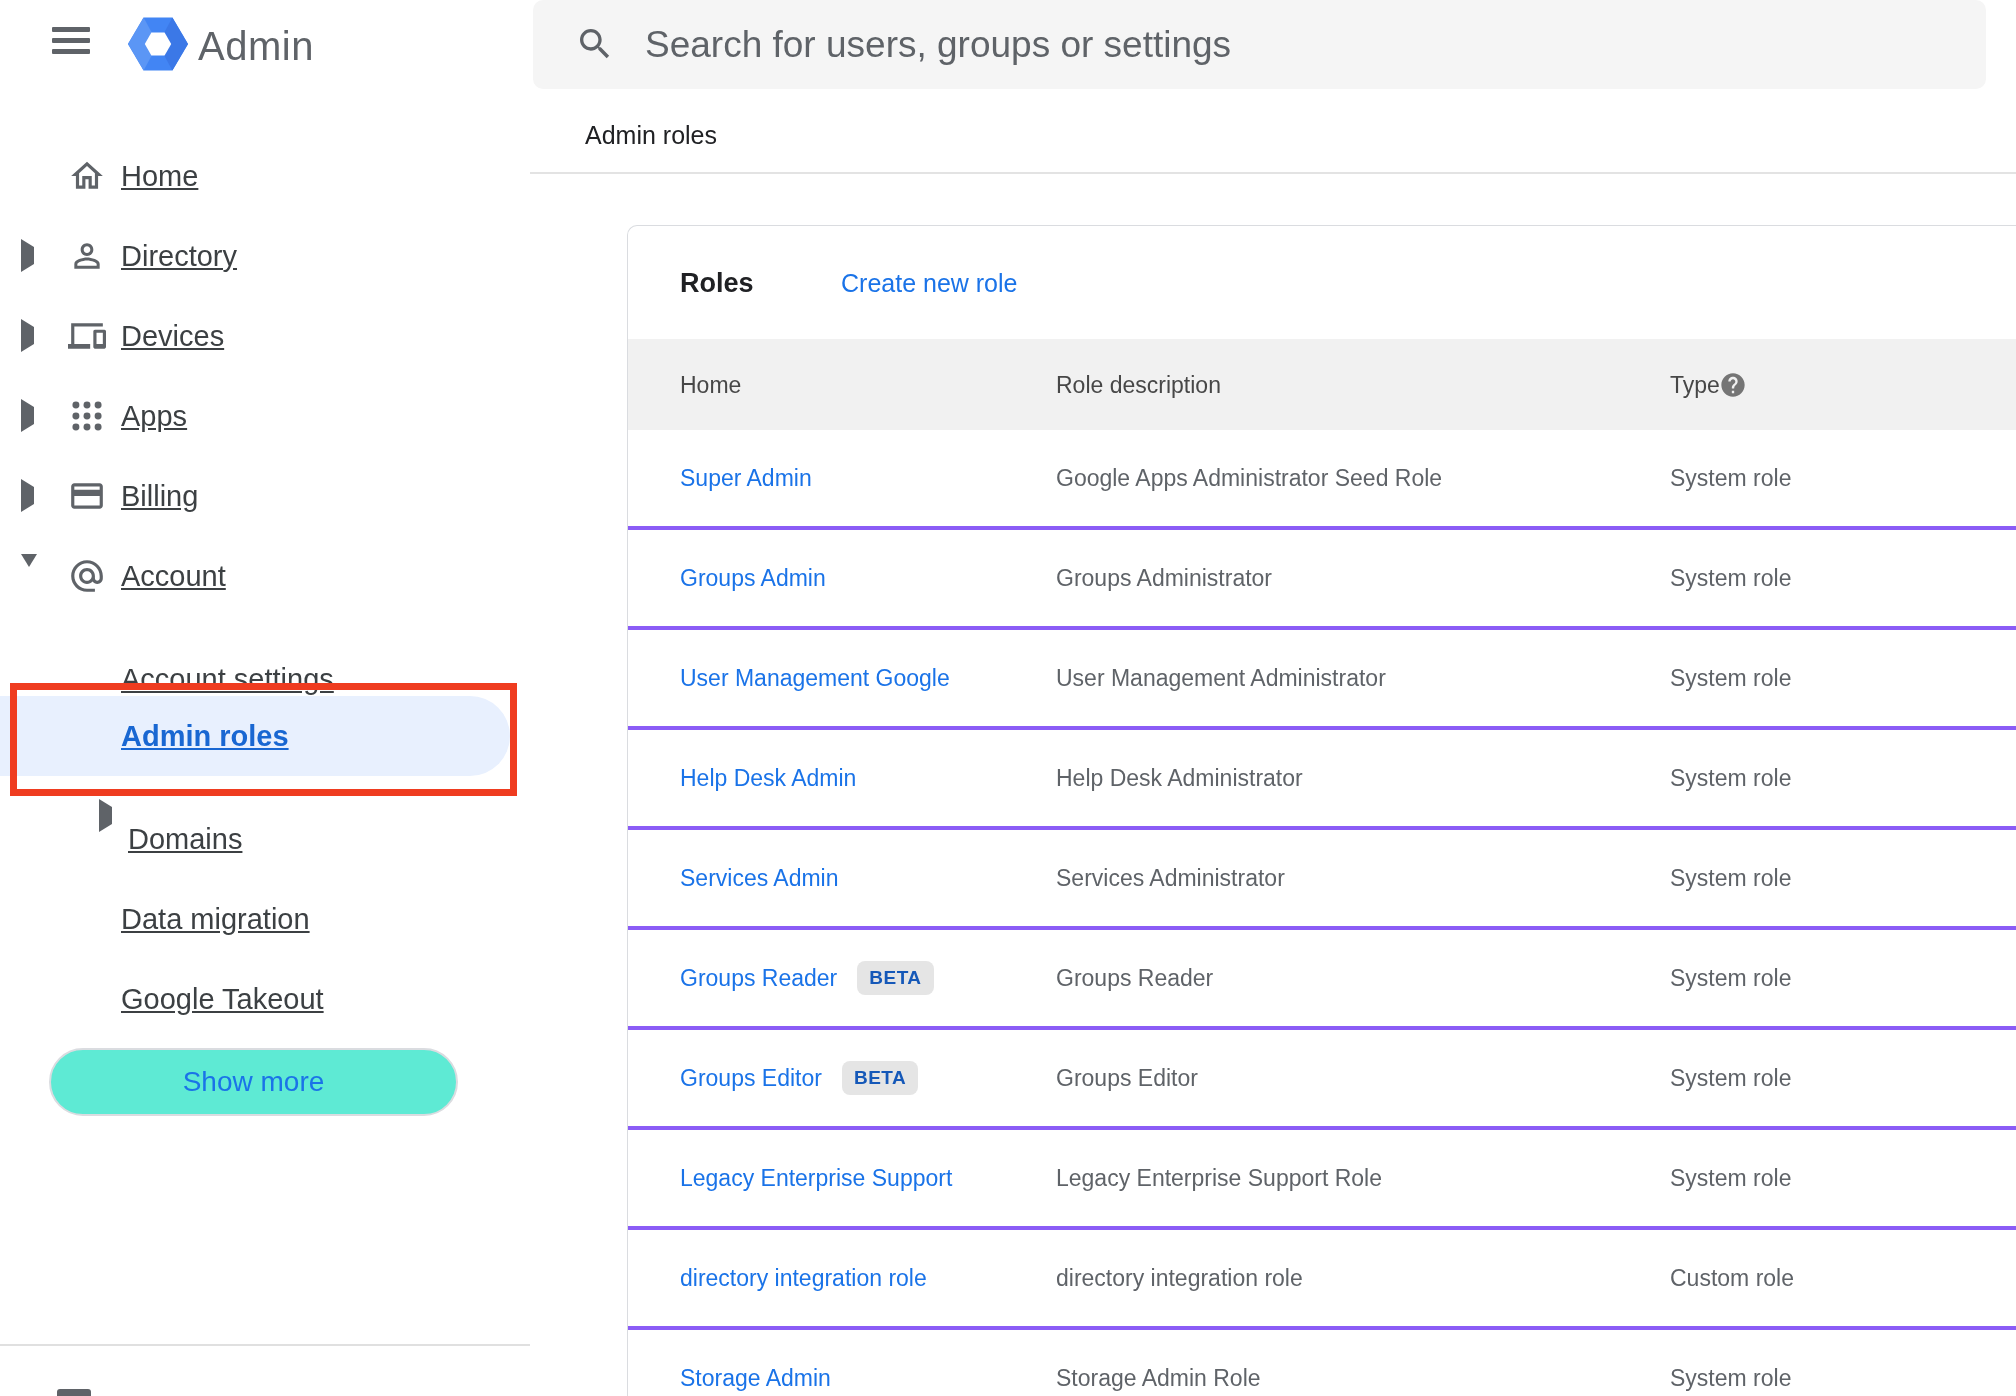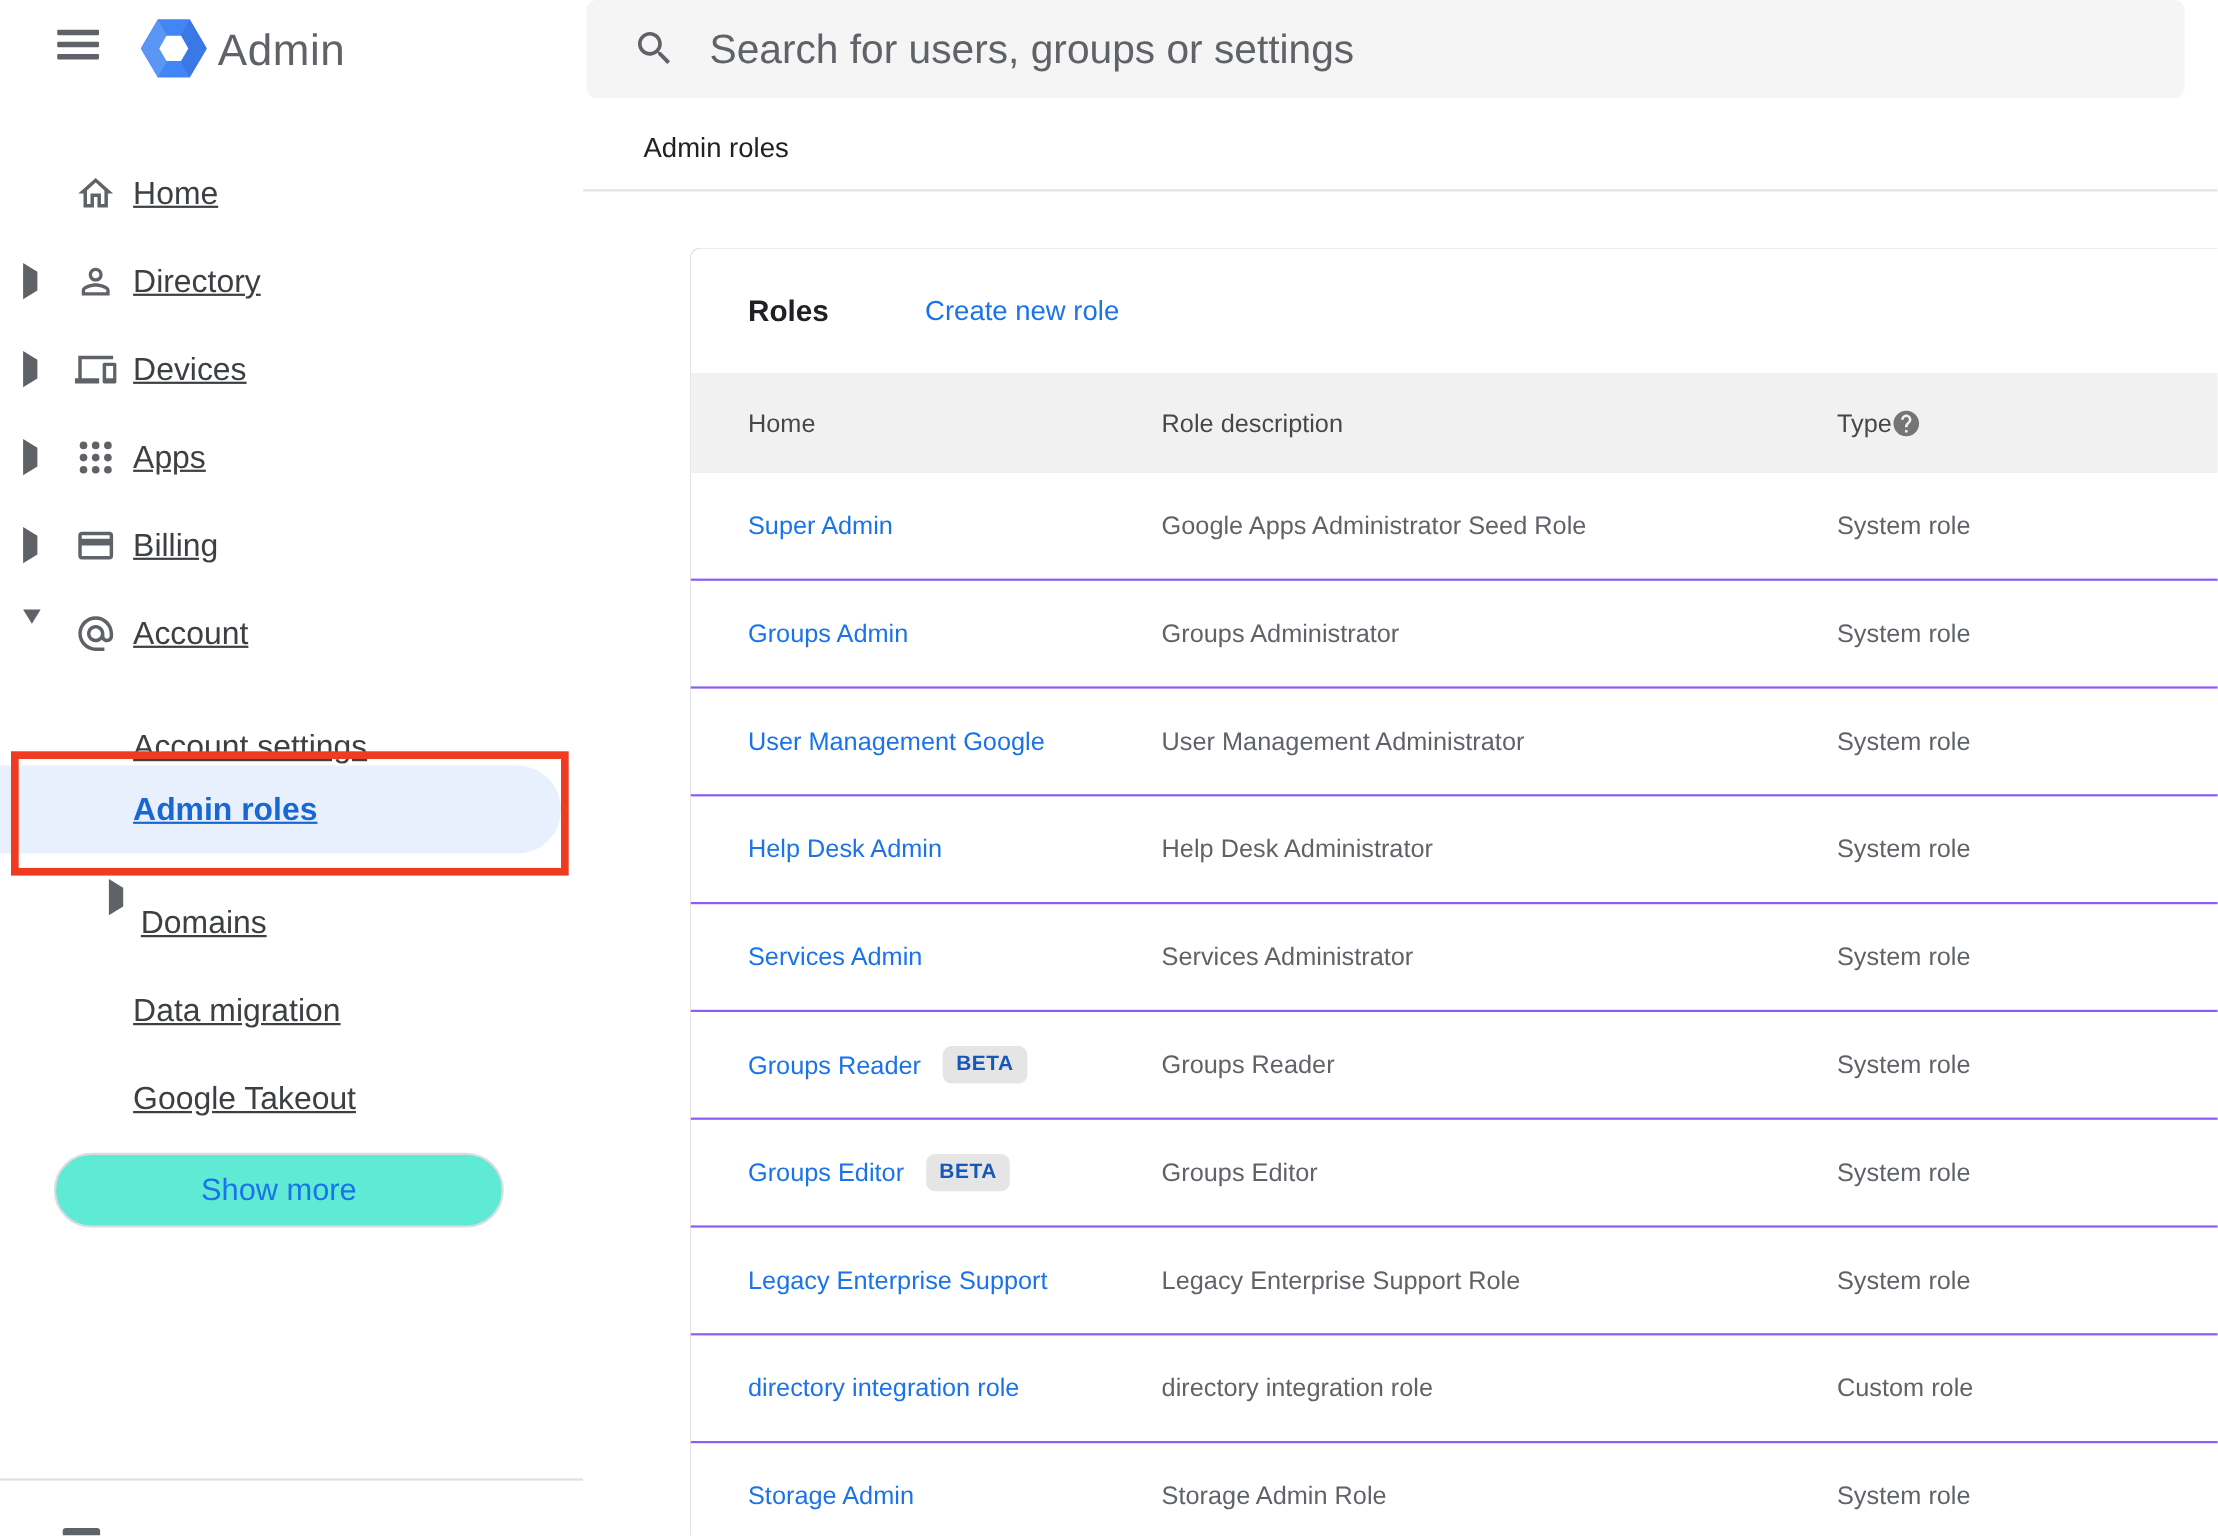--- a/index.html
+++ b/index.html
@@ -65,21 +65,21 @@
   .create-link { position:absolute; left:213px; top:50%; transform:translateY(-50%);
     font-size:25px; color:#1a73e8; text-decoration:none; cursor:pointer; }
 
   .thead { position:relative; height:91px; background:#f1f1f1; }
   .th { position:absolute; top:50%; transform:translateY(-50%); font-size:23px; color:#474747; }
   .th-role { left:52px; } .th-desc { left:428px; } .th-type { left:1042px; }
   .help-icon { position:absolute; left:1091px; top:50%; transform:translateY(-50%);
     width:28px; height:28px; cursor:pointer; }
   .help-icon svg { width:28px; height:28px; fill:#757575; }
 
-  .trow { position:relative; height:96px; border-bottom:2px solid #8b5cf6; }
+  .trow { position:relative; height:96px; border-bottom:4px solid #8b5cf6; }
   .cell { position:absolute; top:50%; transform:translateY(-50%); font-size:23px; white-space:nowrap; }
   .c-role { left:52px; color:#1a73e8; text-decoration:none; cursor:pointer; display:flex; align-items:center; }
   .c-desc { left:428px; color:#5f6368; }
   .c-type { left:1042px; color:#5f6368; }
   .beta-badge { display:inline-block; margin-left:20px; padding:6px 12px; background:#e5e5e5;
     color:#1558b8; font-size:19px; font-weight:bold; letter-spacing:0.5px; border-radius:8px; }
 </style>
 </head>
 <body>
 

